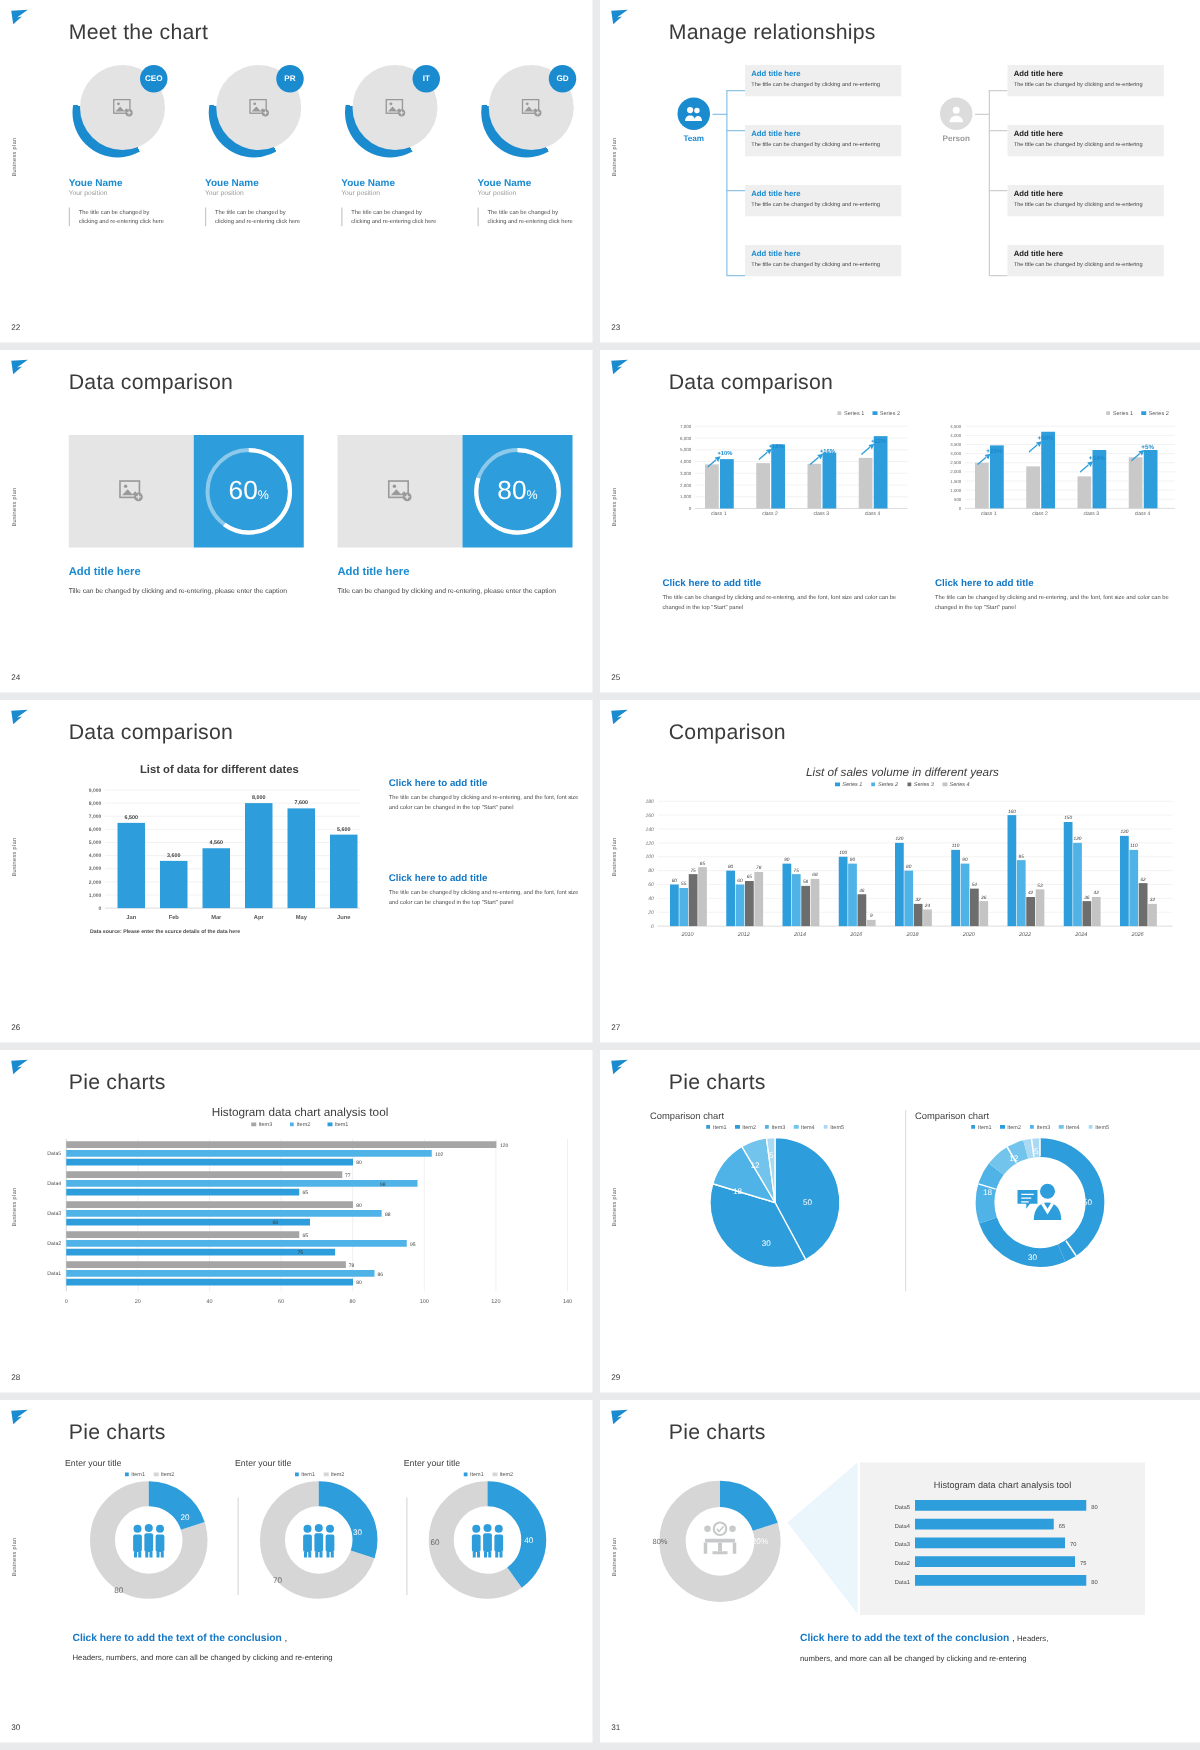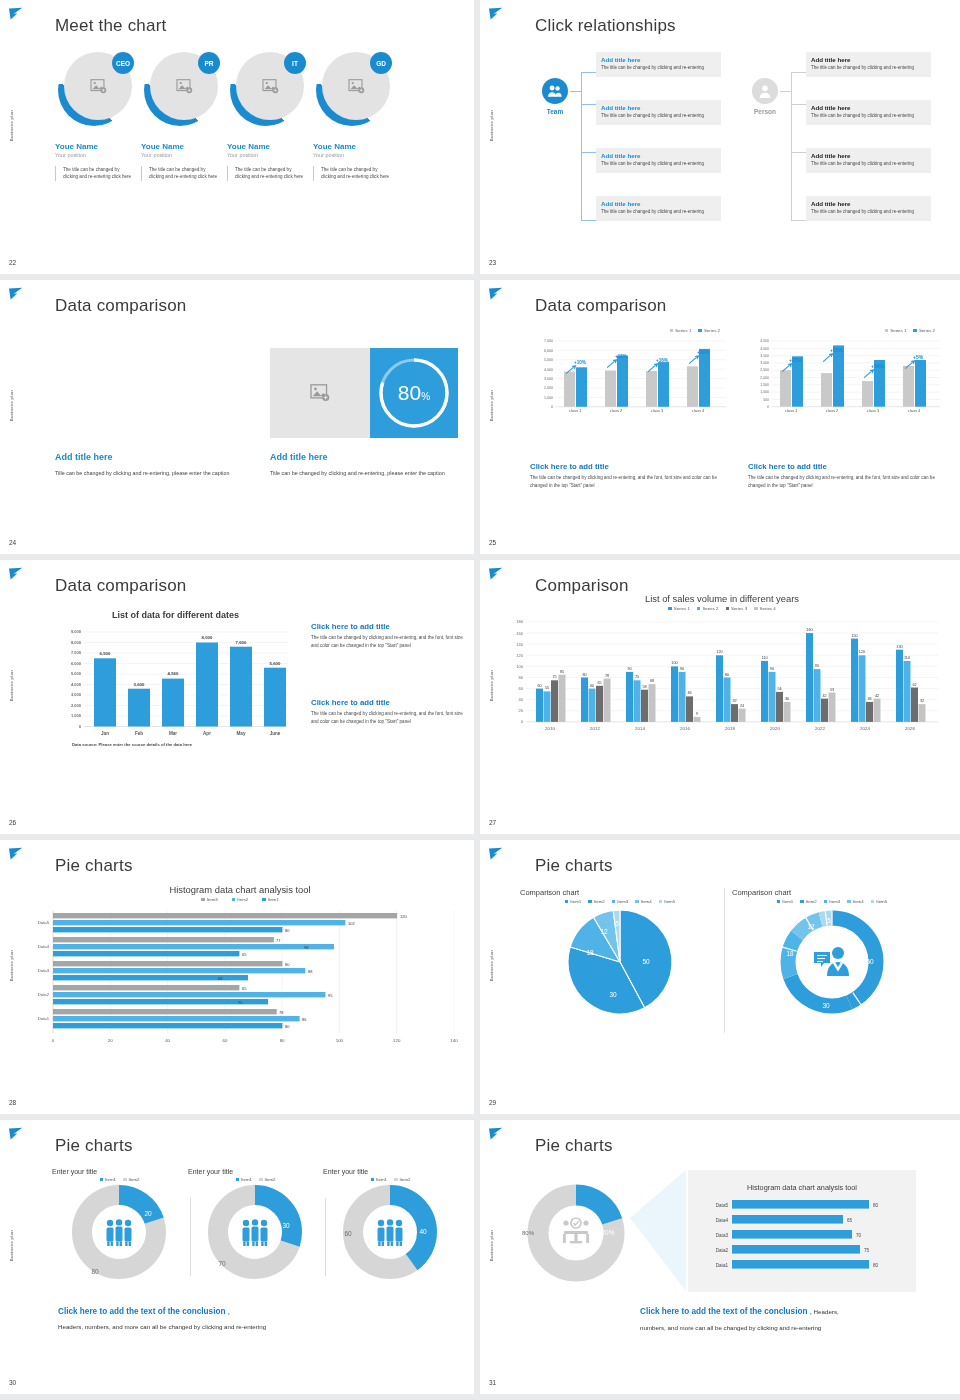--- a/index.html
+++ b/index.html
@@ -14,21 +14,21 @@
   .slide { position:relative; width:480px; height:280px; background:#ffffff; border-bottom:6px solid #e9eaec; overflow:hidden; }
   .slide.left { border-right:6px solid #e9eaec; }
   .logo { position:absolute; left:8px; top:7px; width:16px; height:14px; }
   .side-label { position:absolute; left:9px; top:110px; font-size:4.4px; color:#555; letter-spacing:.3px;
                 writing-mode:vertical-rl; transform:rotate(180deg); }
   .pageno { position:absolute; left:9px; bottom:8px; font-size:6.5px; color:#3a3a3a; }
   .title { position:absolute; left:55px; top:16px; font-size:17px; color:#3b3b3b; font-weight:400; letter-spacing:.2px; }
   .tiny { font-size:4.6px; color:#4a4a4a; line-height:1.55; }
 
   
-  .team-row { position:absolute; left:55px; top:52px; display:flex; }
+  .team-row { position:absolute; left:55px; top:52px; display:flex; gap:23px; }
   .member { width:86px; }
   .av-wrap { position:relative; width:74px; height:74px; margin-left:3px; }
   .av-ring { position:absolute; left:0; top:2px; width:72px; height:72px; border-radius:50%;
              background:conic-gradient(from 150deg,#1b8bd0 0deg 130deg,rgba(0,0,0,0) 130deg 360deg); }
   .av-disc { position:absolute; left:6px; top:0px; width:68px; height:68px; border-radius:50%; background:#e3e3e4;
              display:flex; align-items:center; justify-content:center; }
   .badge { position:absolute; right:-2px; top:0px; width:22px; height:22px; border-radius:50%; background:#1b8bd0;
            color:#fff; font-size:6.5px; display:flex; align-items:center; justify-content:center; font-weight:bold; }
   .m-name { margin-top:16px; font-size:8px; font-weight:bold; color:#1b8bd0; }
   .m-pos { font-size:5.4px; color:#9b9b9b; margin-top:1px; }
@@ -158,21 +158,21 @@
       </div>
     </div>
     <div class="pageno">22</div>
   </div>
 
   <div class="slide">
     <svg class="logo" viewBox="0 0 20 18">
         <path d="M1 2 L18 1 L7 9 L12 8 L3 16 Z" fill="#1b8bd0"></path>
       </svg>
     <div class="side-label">Business plan</div>
-    <div class="title">Click relationships</div>
+    <div class="title">Manage relationships</div>
 
     <div class="rel-node" style="left:62px; top:78px; background:#1b8bd0;">
       <svg width="16" height="14" viewBox="0 0 22 18">
         <circle cx="7" cy="5" r="3.4" fill="#fff"></circle>
           <circle cx="14.5" cy="5.4" r="3" fill="#fff"></circle>
         <path d="M1.4 17c0-4 2.5-6.2 5.6-6.2s5.6 2.2 5.6 6.2z" fill="#fff"></path>
         <path d="M11.5 17c0-3.6 1.8-5.6 4.2-5.6s4.4 2 4.4 5.6z" fill="#fff"></path>
       </svg>
     </div>
     <div class="rel-label" style="left:55px; top:108px; color:#1b8bd0;">Team</div>
@@ -236,20 +236,38 @@
     <div class="pageno">23</div>
   </div>
 
   <div class="slide left">
     <svg class="logo" viewBox="0 0 20 18">
         <path d="M1 2 L18 1 L7 9 L12 8 L3 16 Z" fill="#1b8bd0"></path>
       </svg>
     <div class="side-label">Business plan</div>
     <div class="title">Data comparison</div>
 
+    <div class="cmp-card" style="left:55px;">
+      <div class="cmp-img">
+        <svg width="20" height="18" viewBox="0 0 24 22">
+          <rect x="1" y="1" width="19" height="16" fill="none" stroke="#9a9a9a" stroke-width="1.6"></rect>
+          <circle cx="6.5" cy="6" r="1.7" fill="#9a9a9a"></circle>
+          <path d="M3 15 L8.5 9 L13 14 L16 11 L19 15 Z" fill="#9a9a9a"></path>
+          <circle cx="19" cy="16.5" r="4.3" fill="#9a9a9a"></circle>
+          <path d="M19 14.2v4.6M16.7 16.5h4.6" stroke="#e5e5e6" stroke-width="1.3"></path>
+        </svg>
+      </div>
+      <div class="cmp-pct">
+        <svg class="ring-svg" width="88" height="90" viewBox="0 0 88 90">
+          <circle cx="44" cy="45" r="33" fill="none" stroke="rgba(255,255,255,.45)" stroke-width="3.2"></circle>
+          <circle cx="44" cy="45" r="33" fill="none" stroke="#ffffff" stroke-width="3.4" stroke-linecap="butt" stroke-dasharray="124.4 82.9" transform="rotate(-90 44 45)"></circle>
+        </svg>
+        <div class="pct-txt"><span>60</span><small>%</small></div>
+      </div>
+    </div>
     <div class="cap-title" style="left:55px; top:172px;">Add title here</div>
     <div class="cap-body" style="left:55px; top:188px;">Tille can be changed by clicking and re-entering, please enter the caption</div>
 
     <div class="cmp-card" style="left:270px;">
       <div class="cmp-img">
         <svg width="20" height="18" viewBox="0 0 24 22">
           <rect x="1" y="1" width="19" height="16" fill="none" stroke="#9a9a9a" stroke-width="1.6"></rect>
           <circle cx="6.5" cy="6" r="1.7" fill="#9a9a9a"></circle>
           <path d="M3 15 L8.5 9 L13 14 L16 11 L19 15 Z" fill="#9a9a9a"></path>
           <circle cx="19" cy="16.5" r="4.3" fill="#9a9a9a"></circle>
@@ -492,21 +510,21 @@
     <div class="pageno">26</div>
   </div>
 
   <div class="slide">
     <svg class="logo" viewBox="0 0 20 18">
         <path d="M1 2 L18 1 L7 9 L12 8 L3 16 Z" fill="#1b8bd0"></path>
       </svg>
     <div class="side-label">Business plan</div>
     <div class="title">Comparison</div>
 
-    <div class="chart" style="left:22px; top:33px; width:440px;">
+    <div class="chart" style="left:22px; top:52px; width:440px;font-style:italic;">
       <div class="ct-title" style="font-size:9.4px;">List of sales volume in different years</div>
       <div class="legend">
         <span class="lg">
             <i style="background:#2e9ddb"></i>
             <span>Series 1</span>
           </span>
         <span class="lg">
             <i style="background:#4fb3e8"></i>
             <span>Series 2</span>
           </span>

